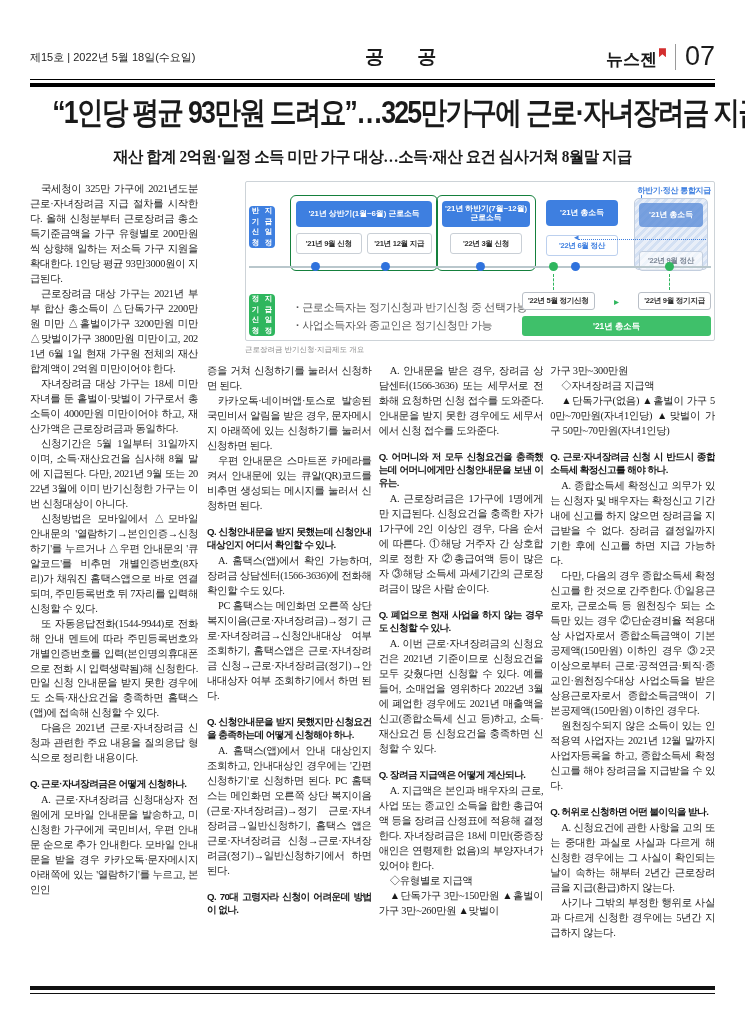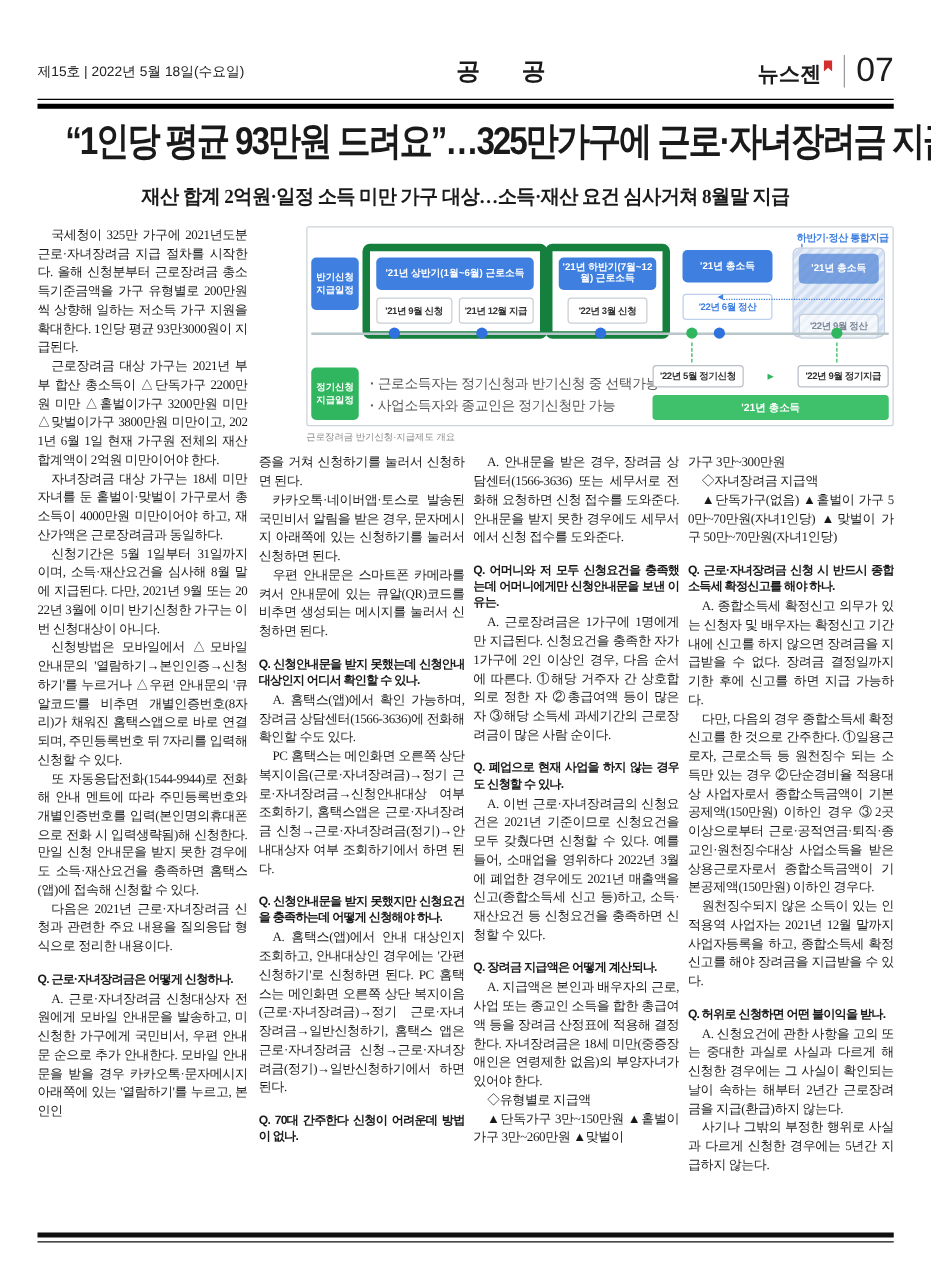--- a/index.html
+++ b/index.html
@@ -35,26 +35,26 @@
   .rightwrap{position:absolute;left:177px;right:0;top:0;height:802px;}
   .cols3{display:flex;gap:7px;margin-top:9px;height:610px;overflow:hidden;justify-content:space-between;}
   .cols3 .col{flex:1;overflow:hidden;}
 
   
   .panel{position:relative;margin-left:38px;height:158px;border:1px solid #cdd3d8;border-radius:2px;background:#fff;
          font-family:"Liberation Sans",sans-serif;}
   .caption{margin-left:38px;margin-top:4px;font-size:7.5px;color:#8a8a8a;font-family:"Liberation Sans",sans-serif;}
   .badge{position:absolute;top:3px;right:3px;color:#3e7fe0;font-size:8px;font-weight:bold;letter-spacing:-0.3px;}
   .badge-tick{position:absolute;top:13px;right:72px;height:9px;border-left:1px dashed #3e7fe0;}
-  .label-box{position:absolute;width:38px;border-radius:4px;color:#fff;font-size:7.5px;font-weight:bold;
-             display:flex;flex-direction:column;align-items:center;justify-content:center;line-height:1.4;text-align:center;}
+  .label-box{position:absolute;width:26px;border-radius:4px;color:#fff;font-size:7.5px;font-weight:bold;
+             display:flex;align-items:center;justify-content:center;line-height:1.4;text-align:center;}
   .half-label{left:3px;top:24px;height:42px;background:#3e7fe0;}
   .reg-label{left:3px;top:112px;height:42px;background:#2fb65e;}
   .ig-g{position:absolute;}
-  .boxed{border:6px solid #15803d;border-radius:6px;padding:5px;}
+  .boxed{border:1px solid #15803d;border-radius:6px;padding:5px;}
   .ig-head{background:#3e7fe0;color:#fff;border-radius:4px;font-size:7.8px;font-weight:bold;height:26px;
            display:flex;align-items:center;justify-content:center;text-align:center;line-height:1.15;padding:1px 2px;box-sizing:border-box;}
   .ig-subs{display:flex;gap:5px;margin-top:6px;}
   .ig-sub{background:#fff;border:1px solid #c9cfd6;border-radius:3px;font-size:7.6px;font-weight:bold;color:#333;
           height:19px;display:flex;align-items:center;justify-content:center;flex:1;letter-spacing:-0.3px;}
   .g1{left:44px;top:13px;width:148px;height:76px;box-sizing:border-box;}
   .g2{left:190px;top:13px;width:100px;height:76px;box-sizing:border-box;}
   .g2 .ig-sub{width:80%;flex:none;margin:6px auto 0;}
   .g2 .ig-subs{display:block;margin-top:0;}
   .g3{left:300px;top:18px;width:72px;}
@@ -185,21 +185,21 @@
       <div class="cols3">
         <div class="col">
             <p class="c">증을 거쳐 신청하기를 눌러서 신청하면 된다.</p>
             <p class="p">카카오톡·네이버앱·토스로 발송된 국민비서 알림을 받은 경우, 문자메시지 아래쪽에 있는 신청하기를 눌러서 신청하면 된다.</p>
             <p class="p">우편 안내문은 스마트폰 카메라를 켜서 안내문에 있는 큐알(QR)코드를 비추면 생성되는 메시지를 눌러서 신청하면 된다.</p>
             <p class="q">Q. 신청안내문을 받지 못했는데 신청안내 대상인지 어디서 확인할 수 있나.</p>
             <p class="p">A. 홈택스(앱)에서 확인 가능하며, 장려금 상담센터(1566-3636)에 전화해 확인할 수도 있다.</p>
             <p class="p">PC 홈택스는 메인화면 오른쪽 상단 복지이음(근로·자녀장려금)→정기 근로·자녀장려금→신청안내대상 여부 조회하기, 홈택스앱은 근로·자녀장려금 신청→근로·자녀장려금(정기)→안내대상자 여부 조회하기에서 하면 된다.</p>
             <p class="q">Q. 신청안내문을 받지 못했지만 신청요건을 충족하는데 어떻게 신청해야 하나.</p>
             <p class="p">A. 홈택스(앱)에서 안내 대상인지 조회하고, 안내대상인 경우에는 '간편 신청하기'로 신청하면 된다. PC 홈택스는 메인화면 오른쪽 상단 복지이음(근로·자녀장려금)→정기 근로·자녀장려금→일반신청하기, 홈택스 앱은 근로·자녀장려금 신청→근로·자녀장려금(정기)→일반신청하기에서 하면 된다.</p>
-            <p class="q">Q. 70대 간주한다 신청이 어려운데 방법이 없나.</p>
+            <p class="q">Q. 70대 고령자라 신청이 어려운데 방법이 없나.</p>
           </div>
         <div class="col">
             <p class="p">A. 안내문을 받은 경우, 장려금 상담센터(1566-3636) 또는 세무서로 전화해 요청하면 신청 접수를 도와준다. 안내문을 받지 못한 경우에도 세무서에서 신청 접수를 도와준다.</p>
             <p class="q">Q. 어머니와 저 모두 신청요건을 충족했는데 어머니에게만 신청안내문을 보낸 이유는.</p>
             <p class="p">A. 근로장려금은 1가구에 1명에게만 지급된다. 신청요건을 충족한 자가 1가구에 2인 이상인 경우, 다음 순서에 따른다. ①해당 거주자 간 상호합의로 정한 자 ②총급여액 등이 많은 자 ③해당 소득세 과세기간의 근로장려금이 많은 사람 순이다.</p>
             <p class="q">Q. 폐업으로 현재 사업을 하지 않는 경우도 신청할 수 있나.</p>
             <p class="p">A. 이번 근로·자녀장려금의 신청요건은 2021년 기준이므로 신청요건을 모두 갖췄다면 신청할 수 있다. 예를 들어, 소매업을 영위하다 2022년 3월에 폐업한 경우에도 2021년 매출액을 신고(종합소득세 신고 등)하고, 소득·재산요건 등 신청요건을 충족하면 신청할 수 있다.</p>
             <p class="q">Q. 장려금 지급액은 어떻게 계산되나.</p>
             <p class="p">A. 지급액은 본인과 배우자의 근로, 사업 또는 종교인 소득을 합한 총급여액 등을 장려금 산정표에 적용해 결정한다. 자녀장려금은 18세 미만(중증장애인은 연령제한 없음)의 부양자녀가 있어야 한다.</p>
             <p class="s">◇유형별로 지급액</p>

